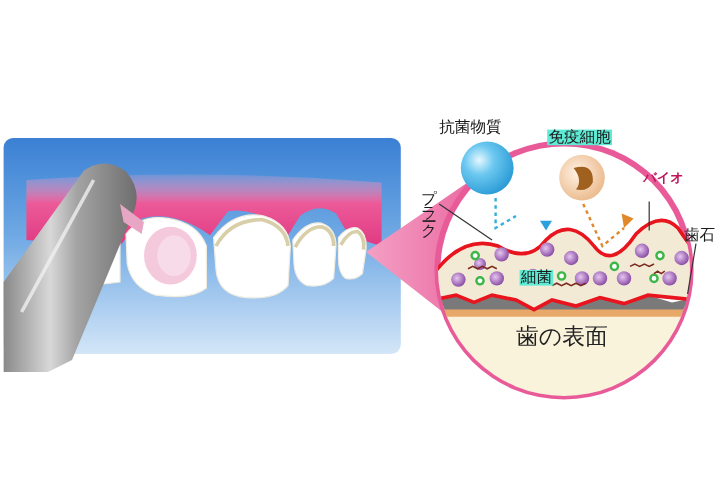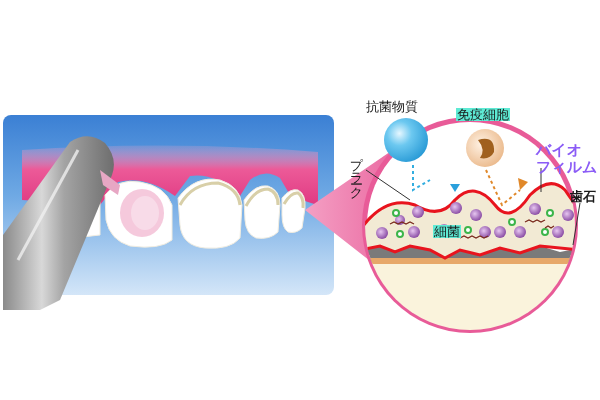--- a/index.html
+++ b/index.html
@@ -1,21 +1,21 @@
 <!DOCTYPE html>
 <html><head>
 <meta charset="utf-8">
 <style>
   html, body { margin: 0; padding: 0; background: #ffffff; }
   body { width: 600px; height: 400px; position: relative; overflow: hidden;
          font-family: "DejaVu Sans", sans-serif; }
   .scene { position: absolute; left: 0; top: 0; width: 600px; height: 400px; }
   .label { position: absolute; color: #1a1a1a; font-size: 13px; line-height: 1; white-space: nowrap; }
   .label-vertical { writing-mode: vertical-rl; letter-spacing: 0px; font-size: 13px; }
-  .label-red { color: #8b5cf6; font-weight: bold; font-size: 15px; line-height: 1.05; }
+  .label-red { color: #be185d; font-weight: bold; font-size: 11px; line-height: 1.05; }
   .label-big { font-size: 19px; color: #222; }
   .label-boxed { background: #5eead4; padding: 0 1px; }
 </style>
 </head>
 <body>
 
 <div class="scene">
   <svg width="600" height="400" viewBox="0 0 600 400">
     <defs>
       <linearGradient id="bgBlue" x1="0" y1="0" x2="0" y2="1">
@@ -138,17 +138,17 @@
 
     <line x1="366" y1="170" x2="410" y2="200" stroke="#333" stroke-width="1"></line>
     <line x1="541" y1="168" x2="541" y2="192" stroke="#333" stroke-width="1"></line>
     <line x1="580" y1="203" x2="573" y2="245" stroke="#333" stroke-width="1"></line>
   </svg>
 
   
   <div class="label" style="left:366px; top:100px;">抗菌物質</div>
   <div class="label label-boxed" style="left:456px; top:108px;">免疫細胞</div>
   <div class="label label-red" style="left:536px; top:143px;">バイオ</div>
-  <div class="label label-red" style="left:536px; top:160px;">フィルム</div>
   <div class="label label-vertical" style="left:350px; top:148px;">プラーク</div>
   <div class="label label-boxed" style="left:433px; top:225px;">細菌</div>
-  <div class="label" style="left:570px; top:190px;font-weight:bold;">歯石</div>
+  <div class="label" style="left:570px; top:190px;">歯石</div>
+  <div class="label label-big" style="left:430px; top:272px;">歯の表面</div>
 </div>
 
 </body></html>

